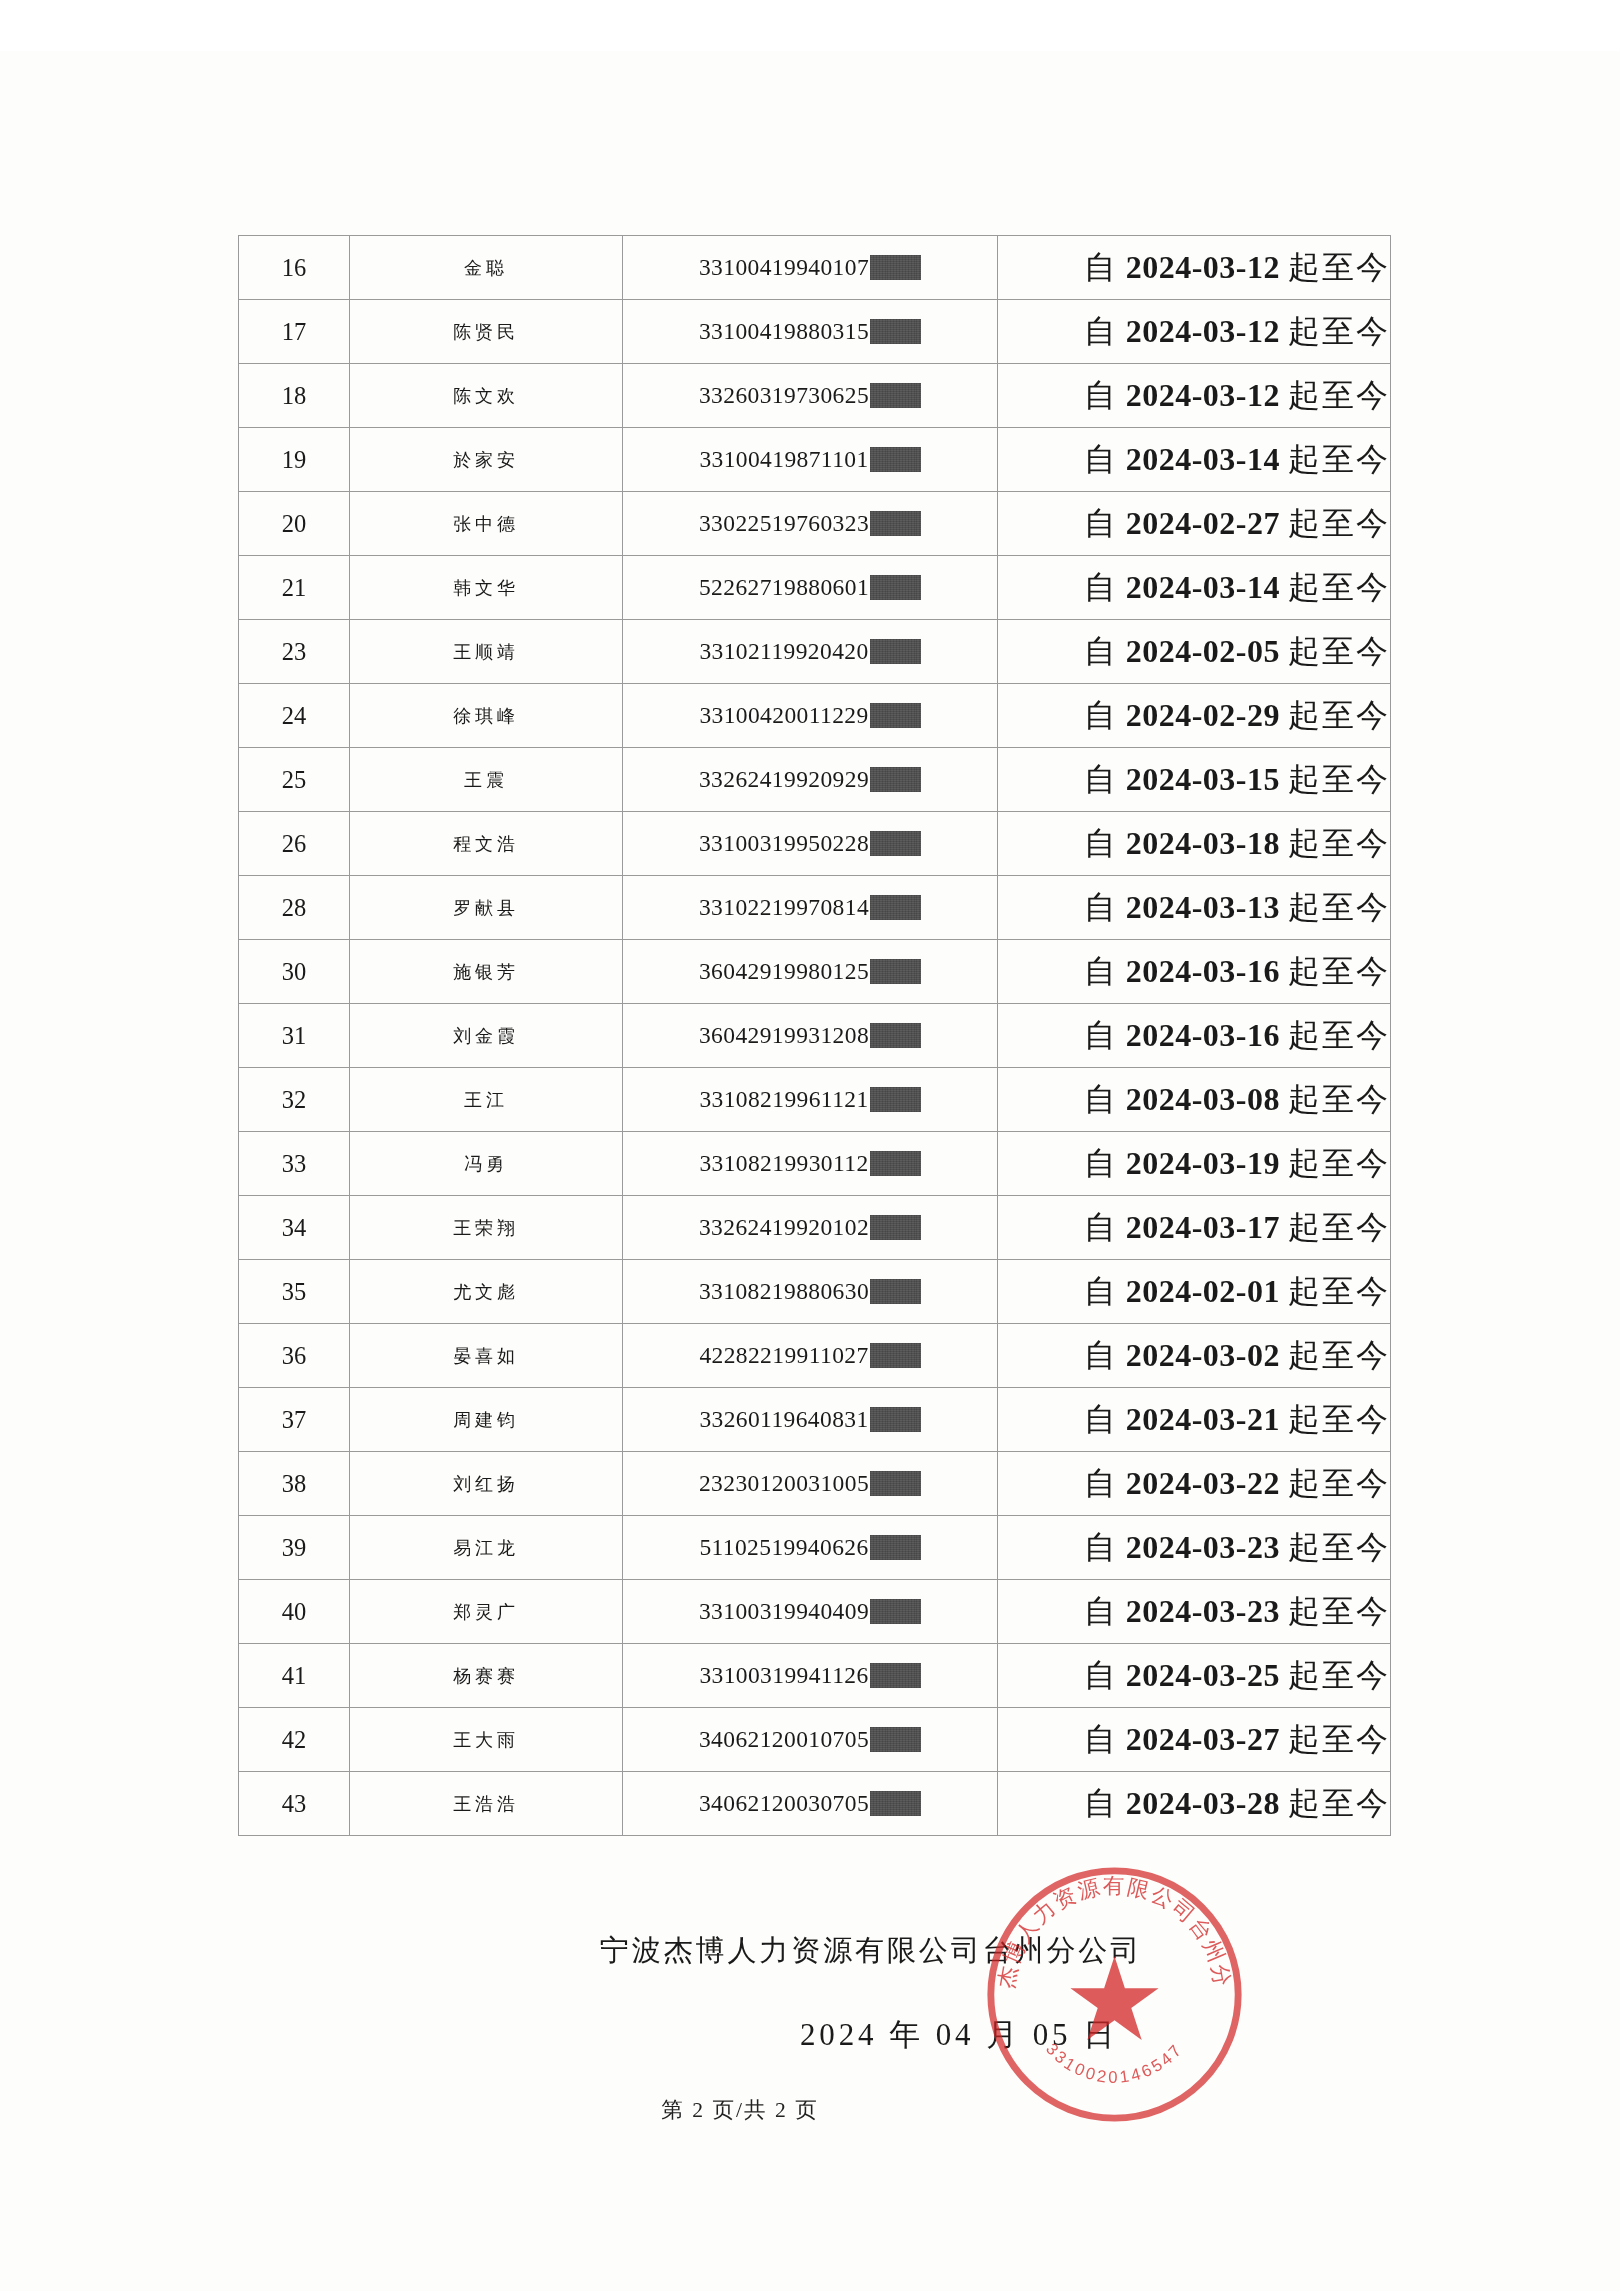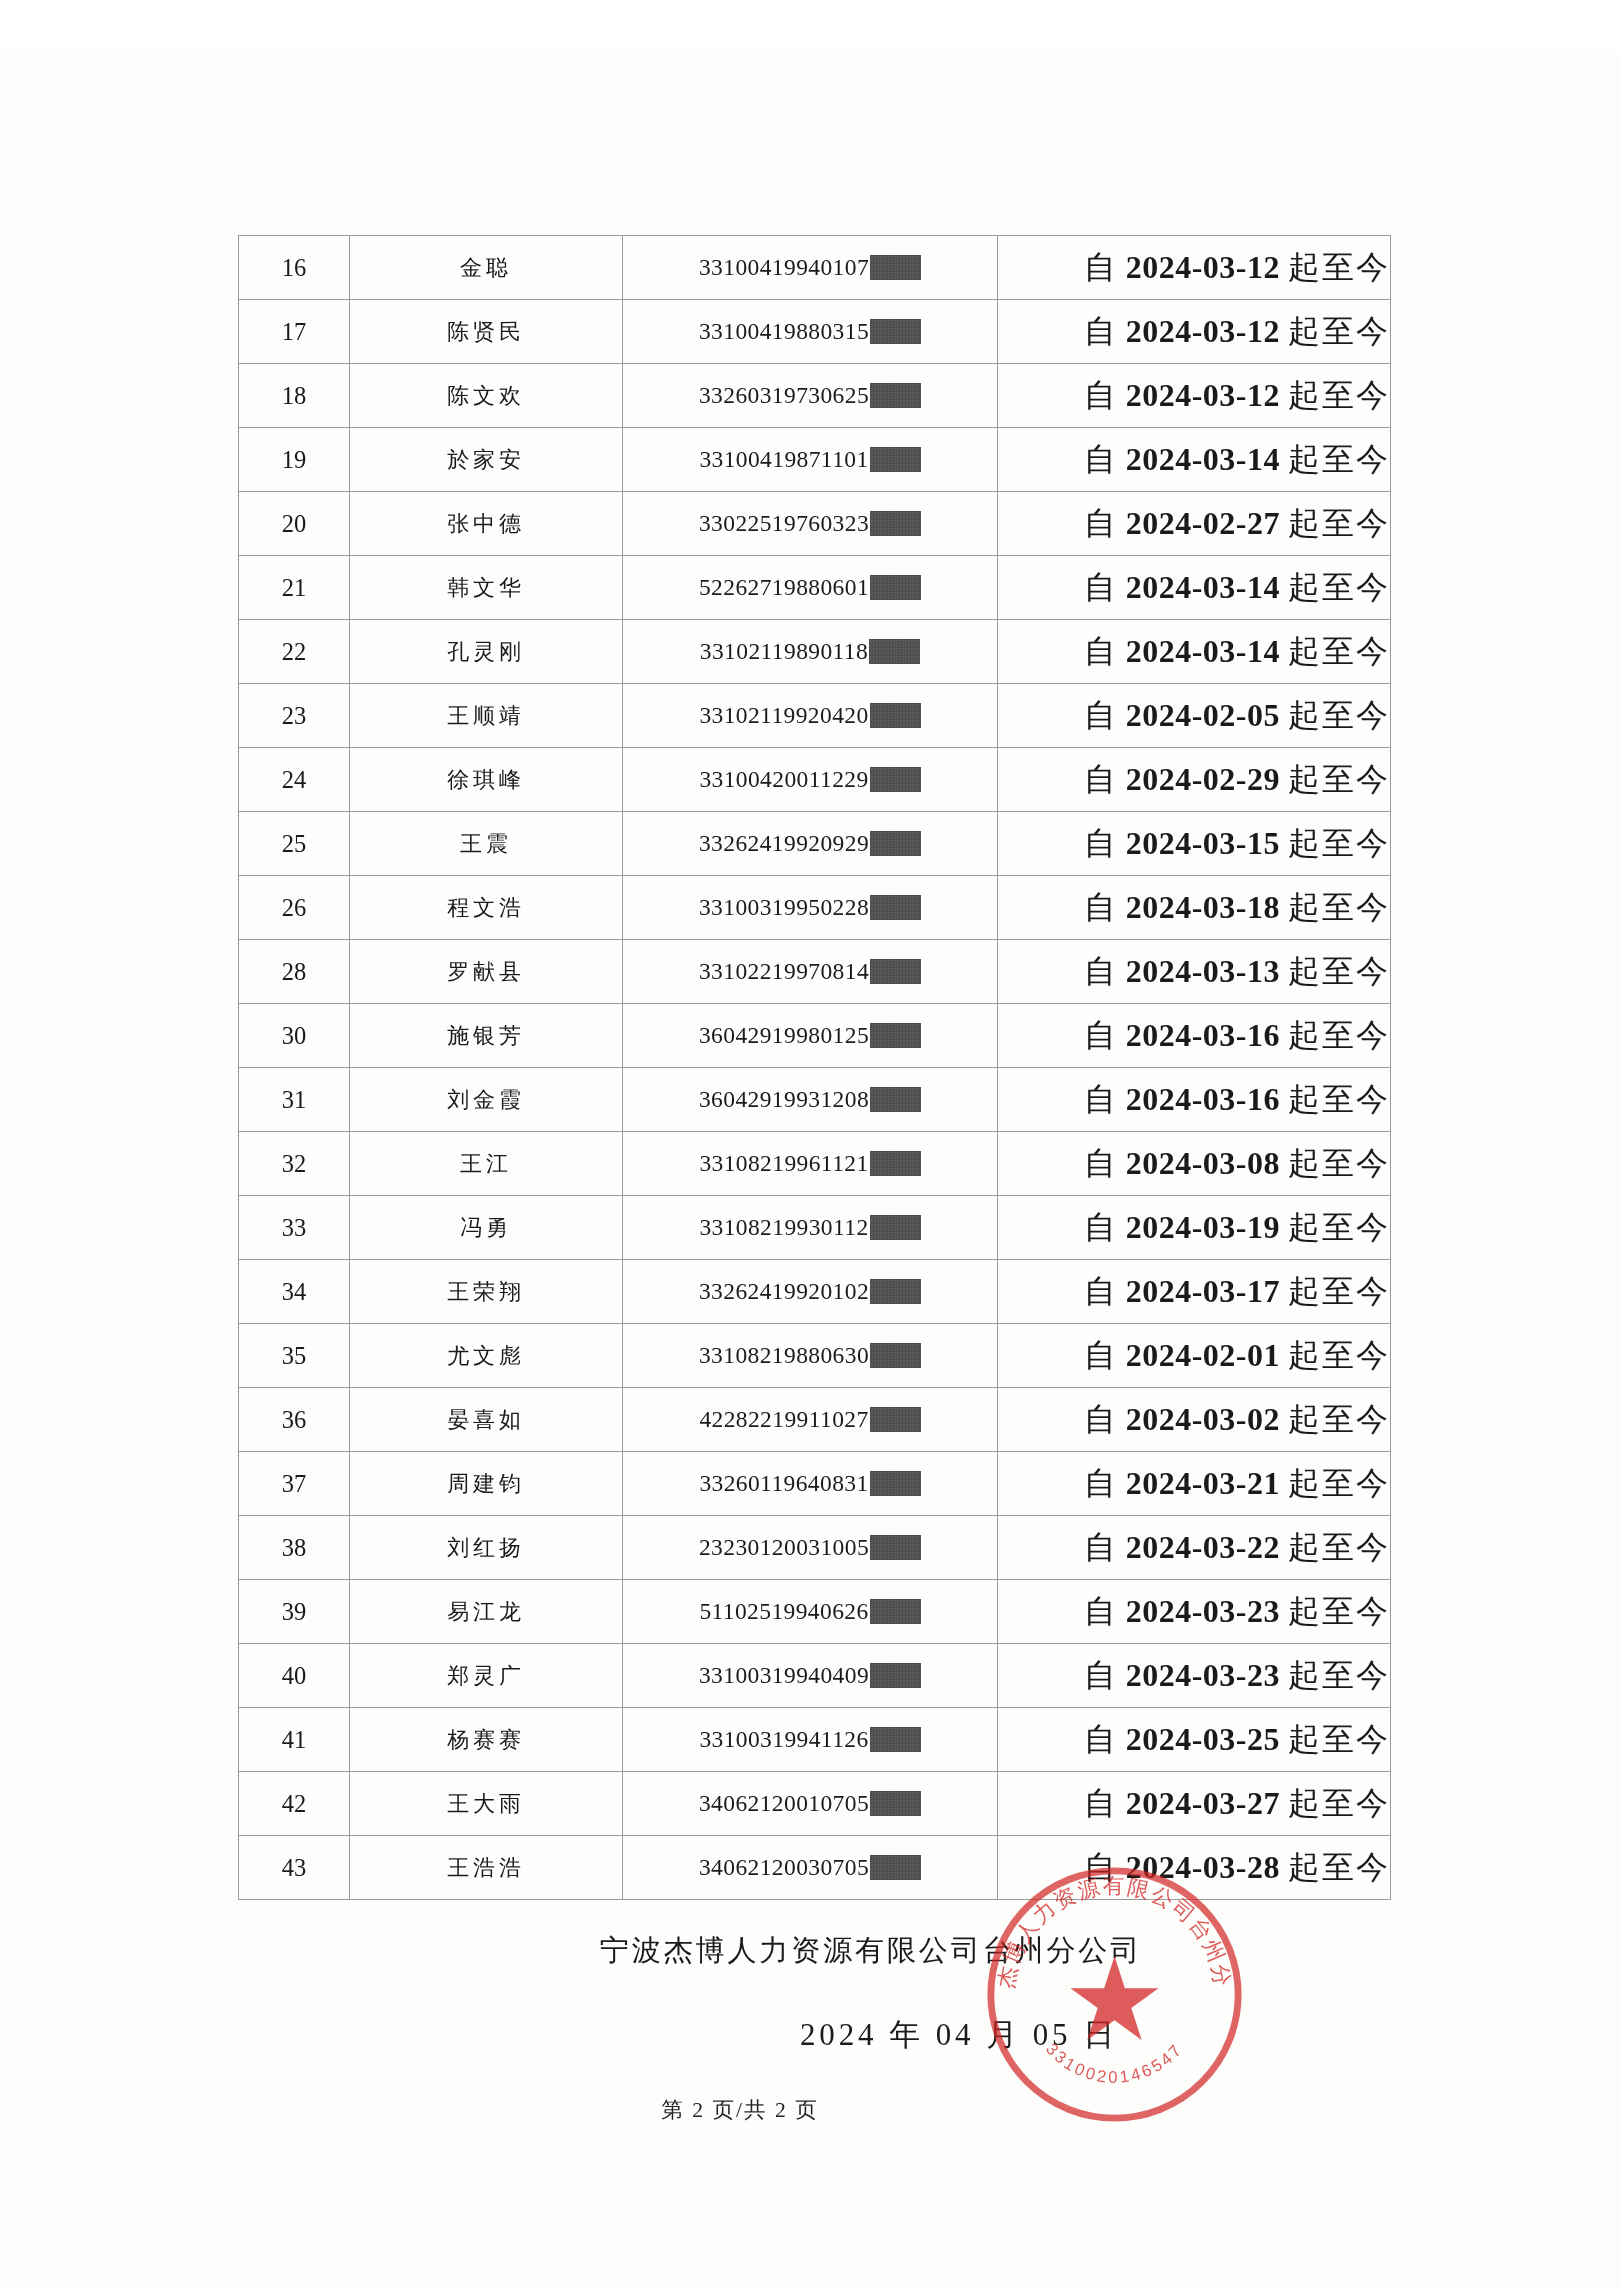--- a/index.html
+++ b/index.html
@@ -41,21 +41,21 @@
     width: 1148px;
     table-layout: fixed;
   }
   table.roster td {
     border: 1px solid #9a9a9a;
     height: 63px;
     vertical-align: middle;
     padding: 0;
   }
   td.col-idx { width: 110px; text-align: center; font-size: 24.5px; }
-  td.col-name { width: 272px; text-align: center; font-size: 22px; letter-spacing: 3.9px; }
+  td.col-name { width: 272px; text-align: center; font-size: 18px; letter-spacing: 3.9px; }
   td.col-id { width: 374px; text-align: center; font-size: 23.5px; position: relative; }
   td.col-period { width: 392px; text-align: right; font-size: 32px; }
 
   .id-inner {
     display: inline-flex;
     align-items: center;
     justify-content: center;
     white-space: nowrap;
     text-align: right;
   }
@@ -171,29 +171,20 @@
                 <span class="id-digits">33022519760323</span>
                 <span class="redaction"></span>
               </span></td>
             <td class="col-period"><span class="period-txt"><span class="zh">自</span> <span class="d">2024-02-27</span> <span class="zh">起至今</span></span></td>
           </tr>
           <tr>
             <td class="col-idx">21</td>
             <td class="col-name">韩文华</td>
             <td class="col-id"><span class="id-inner">
                 <span class="id-digits">52262719880601</span>
-                <span class="redaction"></span>
-              </span></td>
-            <td class="col-period"><span class="period-txt"><span class="zh">自</span> <span class="d">2024-03-14</span> <span class="zh">起至今</span></span></td>
-          </tr>
-          <tr>
-            <td class="col-idx">22</td>
-            <td class="col-name">孔灵刚</td>
-            <td class="col-id"><span class="id-inner">
-                <span class="id-digits">33102119890118</span>
                 <span class="redaction"></span>
               </span></td>
             <td class="col-period"><span class="period-txt"><span class="zh">自</span> <span class="d">2024-03-14</span> <span class="zh">起至今</span></span></td>
           </tr>
           <tr>
             <td class="col-idx">23</td>
             <td class="col-name">王顺靖</td>
             <td class="col-id"><span class="id-inner">
                 <span class="id-digits">33102119920420</span>
                 <span class="redaction"></span>

